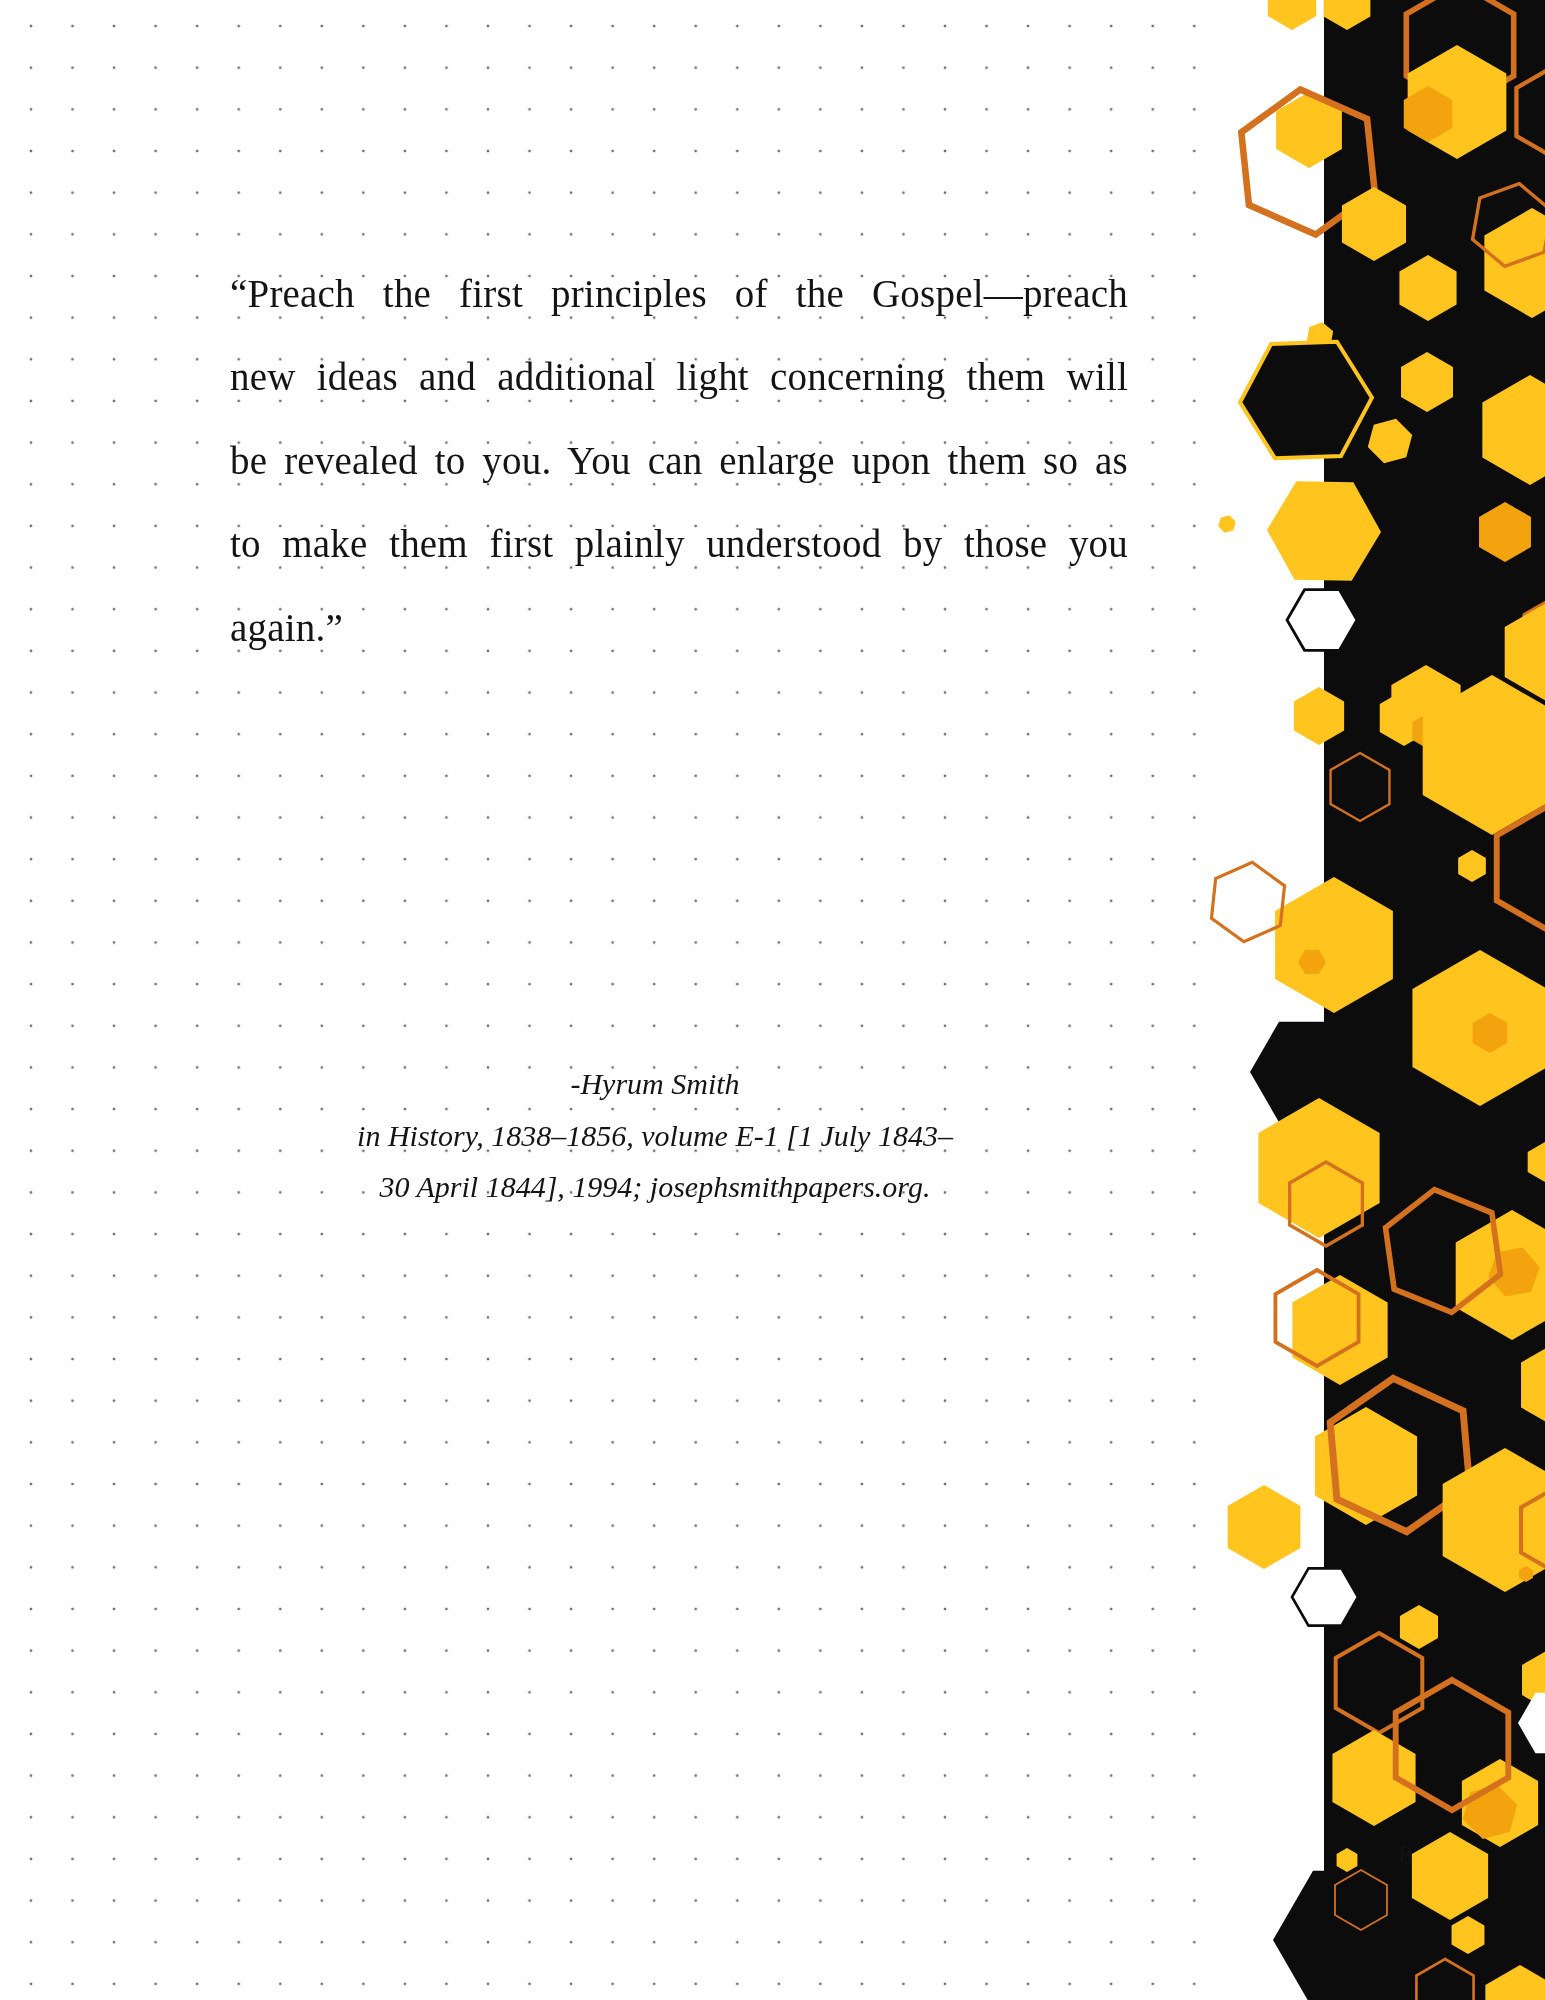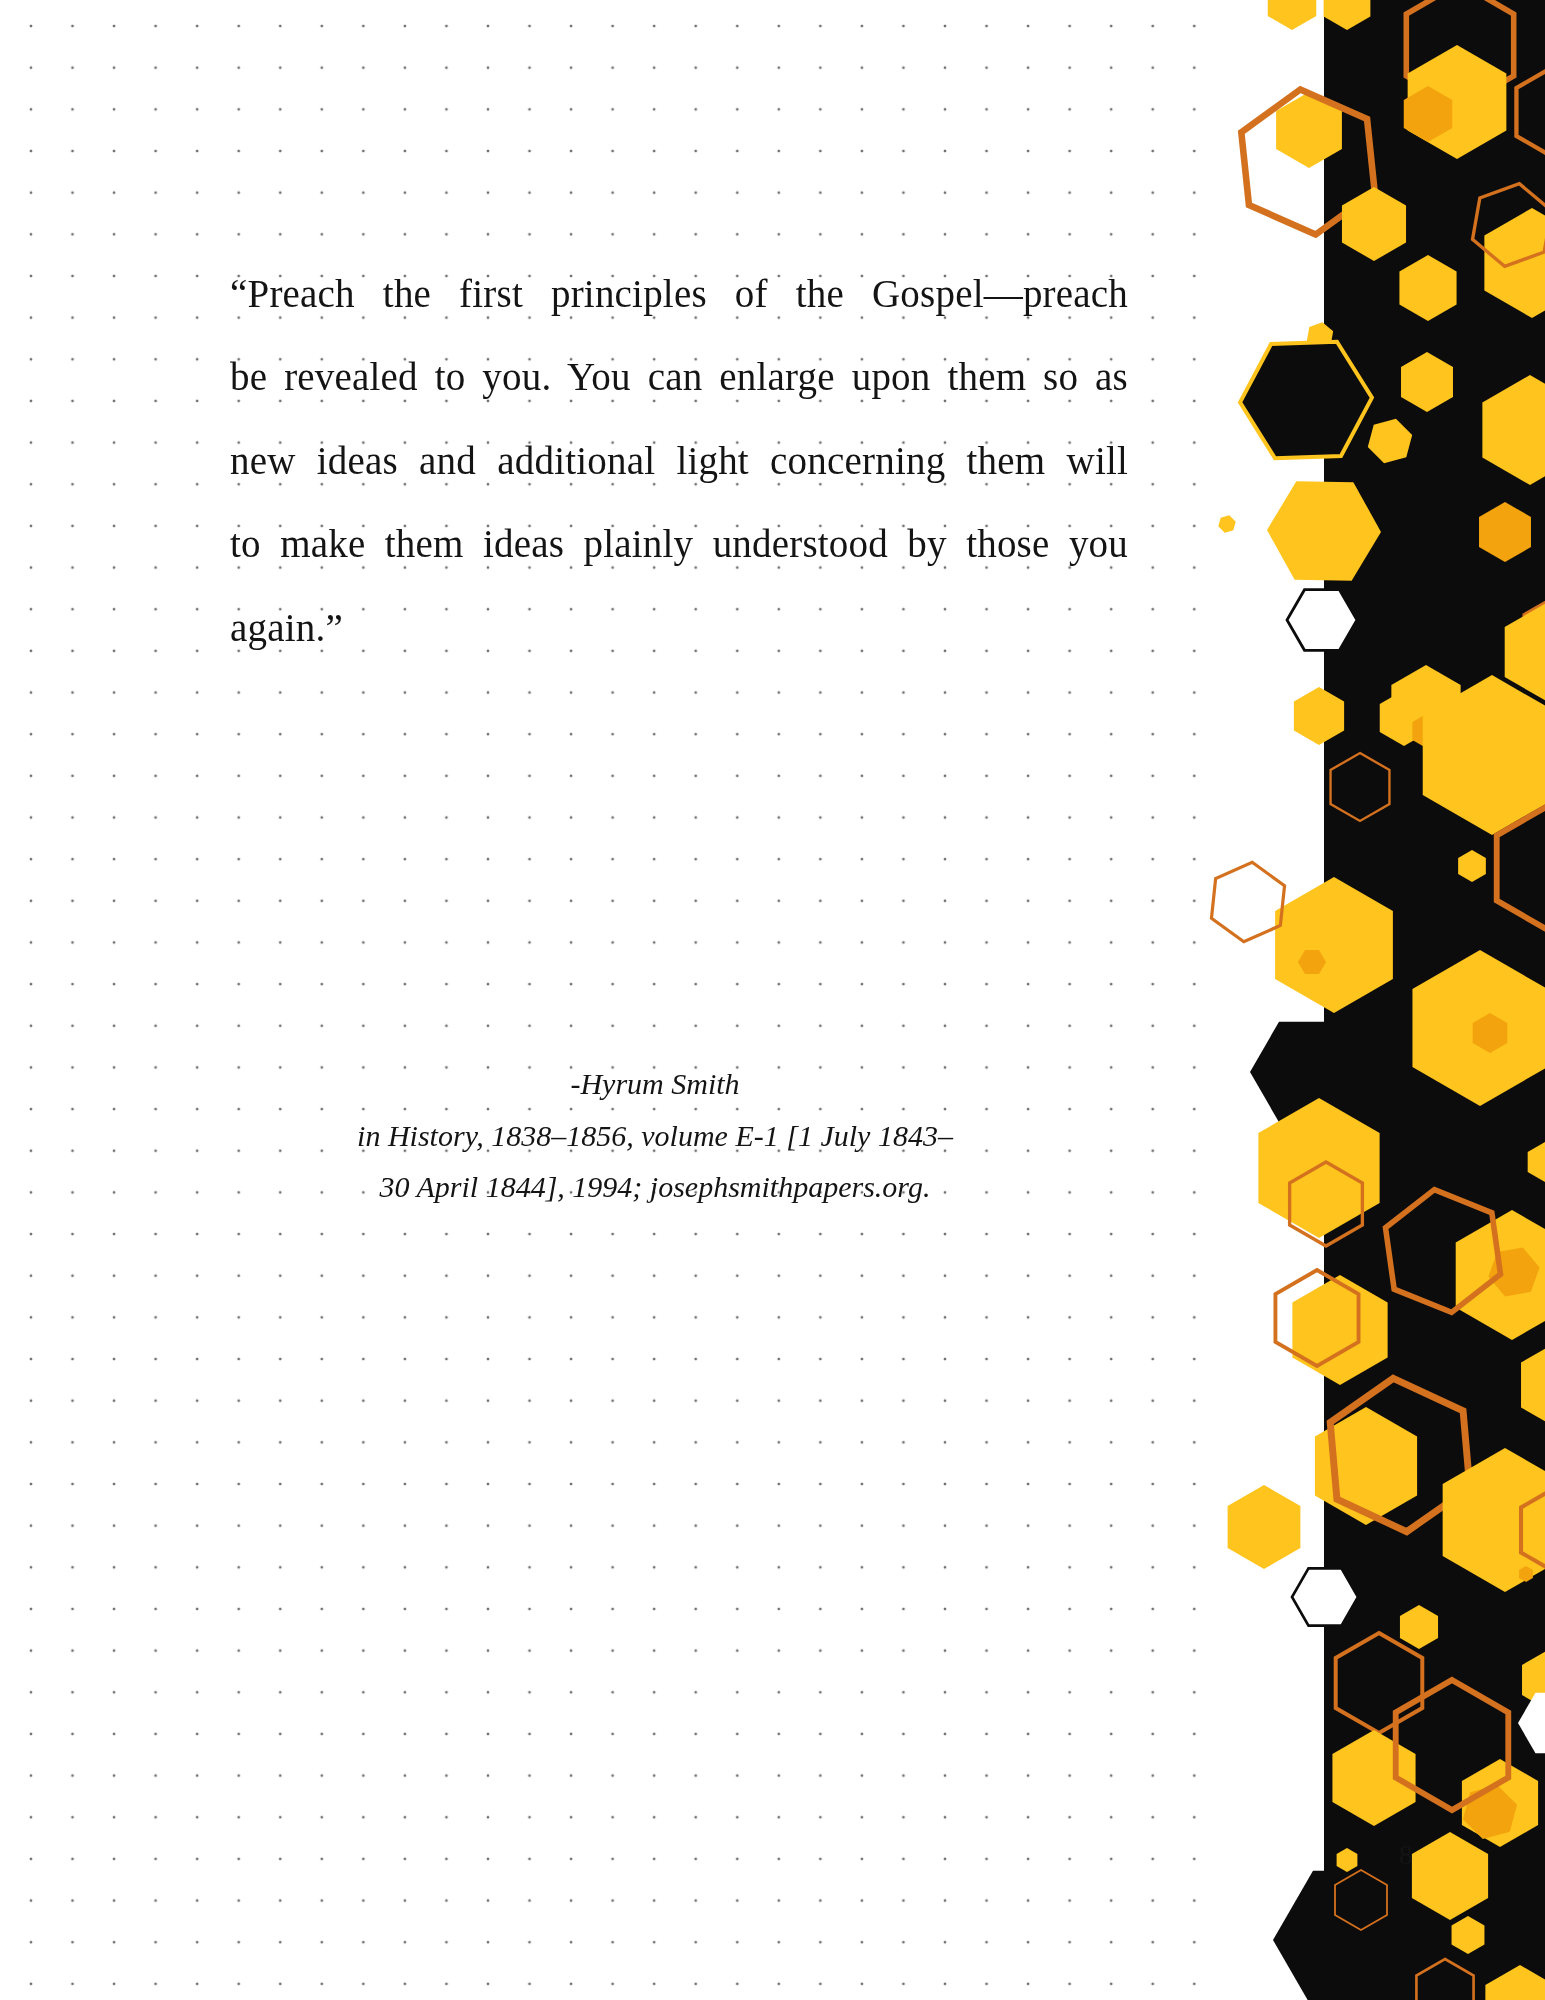--- a/index.html
+++ b/index.html
@@ -30,23 +30,23 @@
     font-size:27px;color:#141414;line-height:27px;
   }
 </style>
 </head>
 <body>
 
 <div class="dot-grid"></div>
 
 <div class="quote">
   <div class="qline">“Preach the first principles of the Gospel—preach</div>
+  <div class="qline">new ideas and additional light concerning them will</div>
   <div class="qline">be revealed to you. You can enlarge upon them so as</div>
-  <div class="qline">new ideas and additional light concerning them will</div>
-  <div class="qline">to make them ideas plainly understood by those you</div>
+  <div class="qline">to make them first plainly understood by those you</div>
   <div class="qline last">again.”</div>
 </div>
 
 <div class="attribution">
   <div>-Hyrum Smith</div>
   <div>in History, 1838–1856, volume E-1 [1 July 1843–</div>
   <div>30 April 1844], 1994; josephsmithpapers.org.</div>
 </div>
 
 <svg class="band-svg" width="1545" height="2000" viewBox="0 0 1545 2000" aria-hidden="true">

